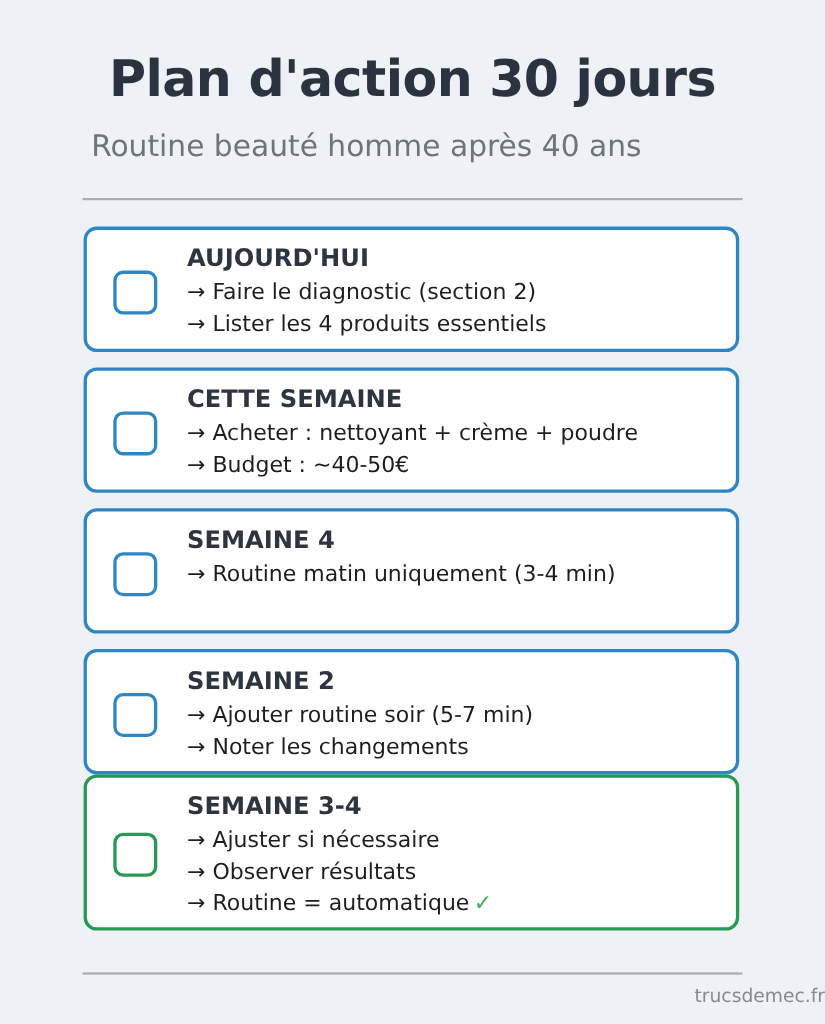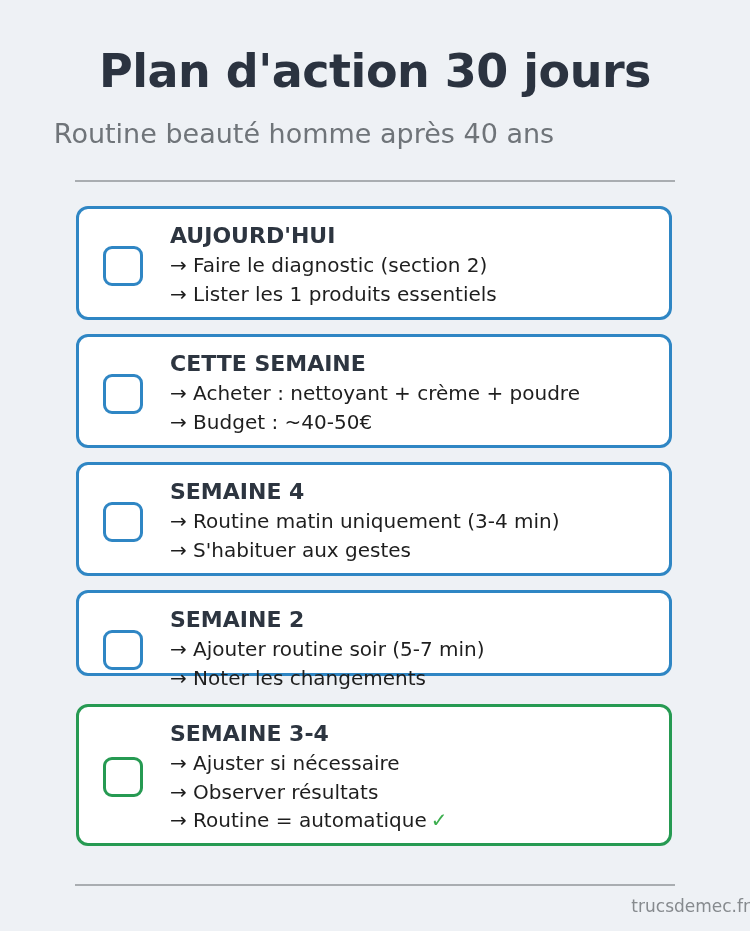--- a/index.html
+++ b/index.html
@@ -1,18 +1,18 @@
 <!DOCTYPE html>
 <html><head>
 <meta charset="utf-8">
 <style>
   html,body{margin:0;padding:0;}
   body{width:750px;height:931px;background:#eef1f5;font-family:"DejaVu Sans","Liberation Sans",sans-serif;position:relative;overflow:hidden;}
   .title{position:absolute;left:0;width:750px;top:44px;text-align:center;font-size:46px;font-weight:bold;color:#2b3340;letter-spacing:-0.5px;}
-  .subtitle{position:absolute;left:0;width:608px;top:118px;text-align:center;font-size:27px;color:#6f7479;}
+  .subtitle{position:absolute;left:0;width:608px;top:118px;text-align:center;font-size:27px;color:#6f7479;padding-left:29px;}
   .rule{position:absolute;left:75px;width:600px;height:2px;background:#a9adb1;}
   .card{position:absolute;left:76px;width:596px;background:#fff;border:3px solid #2f86c4;border-radius:12px;box-sizing:border-box;}
   .card.green{border-color:#269a52;}
   .check{position:absolute;left:24px;width:40px;height:40px;border:3px solid #2f86c4;border-radius:9px;box-sizing:border-box;}
   .card.green .check{border-color:#269a52;}
   .content{position:absolute;left:91px;top:12px;}
   .head{font-size:22px;font-weight:bold;color:#2d3540;line-height:30px;}
   .line{font-size:20px;color:#1e1e1e;line-height:28.5px;white-space:nowrap;}
   .tick{color:#3cae4e;font-weight:bold;margin-left:4px;}
   .footer{position:absolute;left:0;width:750px;top:896px;text-align:right;font-size:17px;color:#868a8e;}
@@ -22,43 +22,42 @@
 
 <div class="title">Plan d'action 30 jours</div>
 <div class="subtitle">Routine beauté homme après 40 ans</div>
 <div class="rule" style="top:180px;"></div>
 
 <div class="card" style="top:206px;height:114px;">
   <div class="check" style="top:37px;"></div>
   <div class="content">
     <div class="head">AUJOURD'HUI</div>
     <div class="line">→ Faire le diagnostic (section 2)</div>
-    <div class="line">→ Lister les 1 produits essentiels</div>
+    <div class="line">→ Lister les 4 produits essentiels</div>
   </div>
 </div>
 
 <div class="card" style="top:334px;height:114px;">
   <div class="check" style="top:37px;"></div>
   <div class="content">
     <div class="head">CETTE SEMAINE</div>
     <div class="line">→ Acheter : nettoyant + crème + poudre</div>
     <div class="line">→ Budget : ~40-50€</div>
   </div>
 </div>
 
 <div class="card" style="top:462px;height:114px;">
   <div class="check" style="top:37px;"></div>
   <div class="content">
     <div class="head">SEMAINE 4</div>
     <div class="line">→ Routine matin uniquement (3-4 min)</div>
-    <div class="line">→ S'habituer aux gestes</div>
   </div>
 </div>
 
-<div class="card" style="top:590px;height:86px;">
+<div class="card" style="top:590px;height:114px;">
   <div class="check" style="top:37px;"></div>
   <div class="content">
     <div class="head">SEMAINE 2</div>
     <div class="line">→ Ajouter routine soir (5-7 min)</div>
     <div class="line">→ Noter les changements</div>
   </div>
 </div>
 
 <div class="card green" style="top:704px;height:142px;">
   <div class="check" style="top:50px;"></div>

